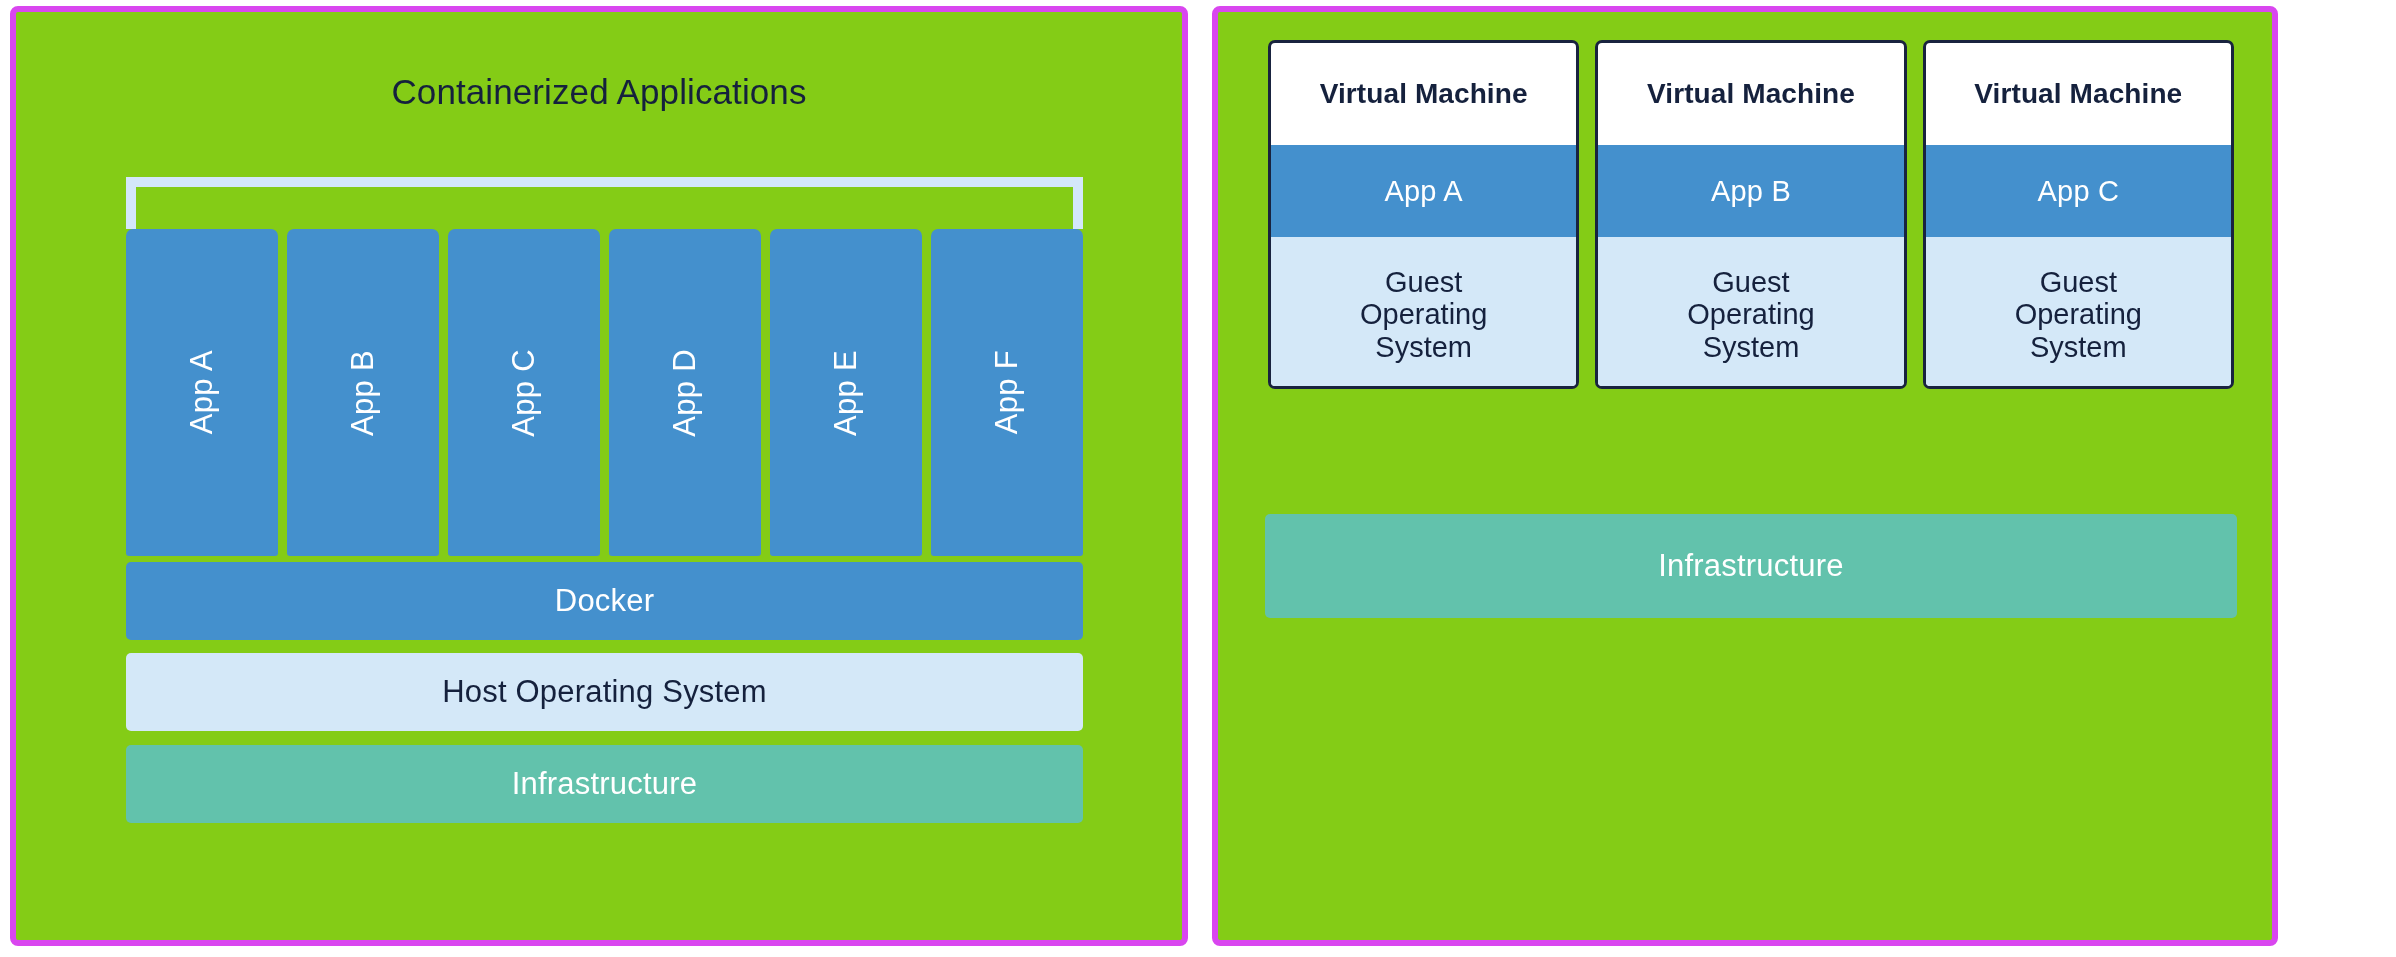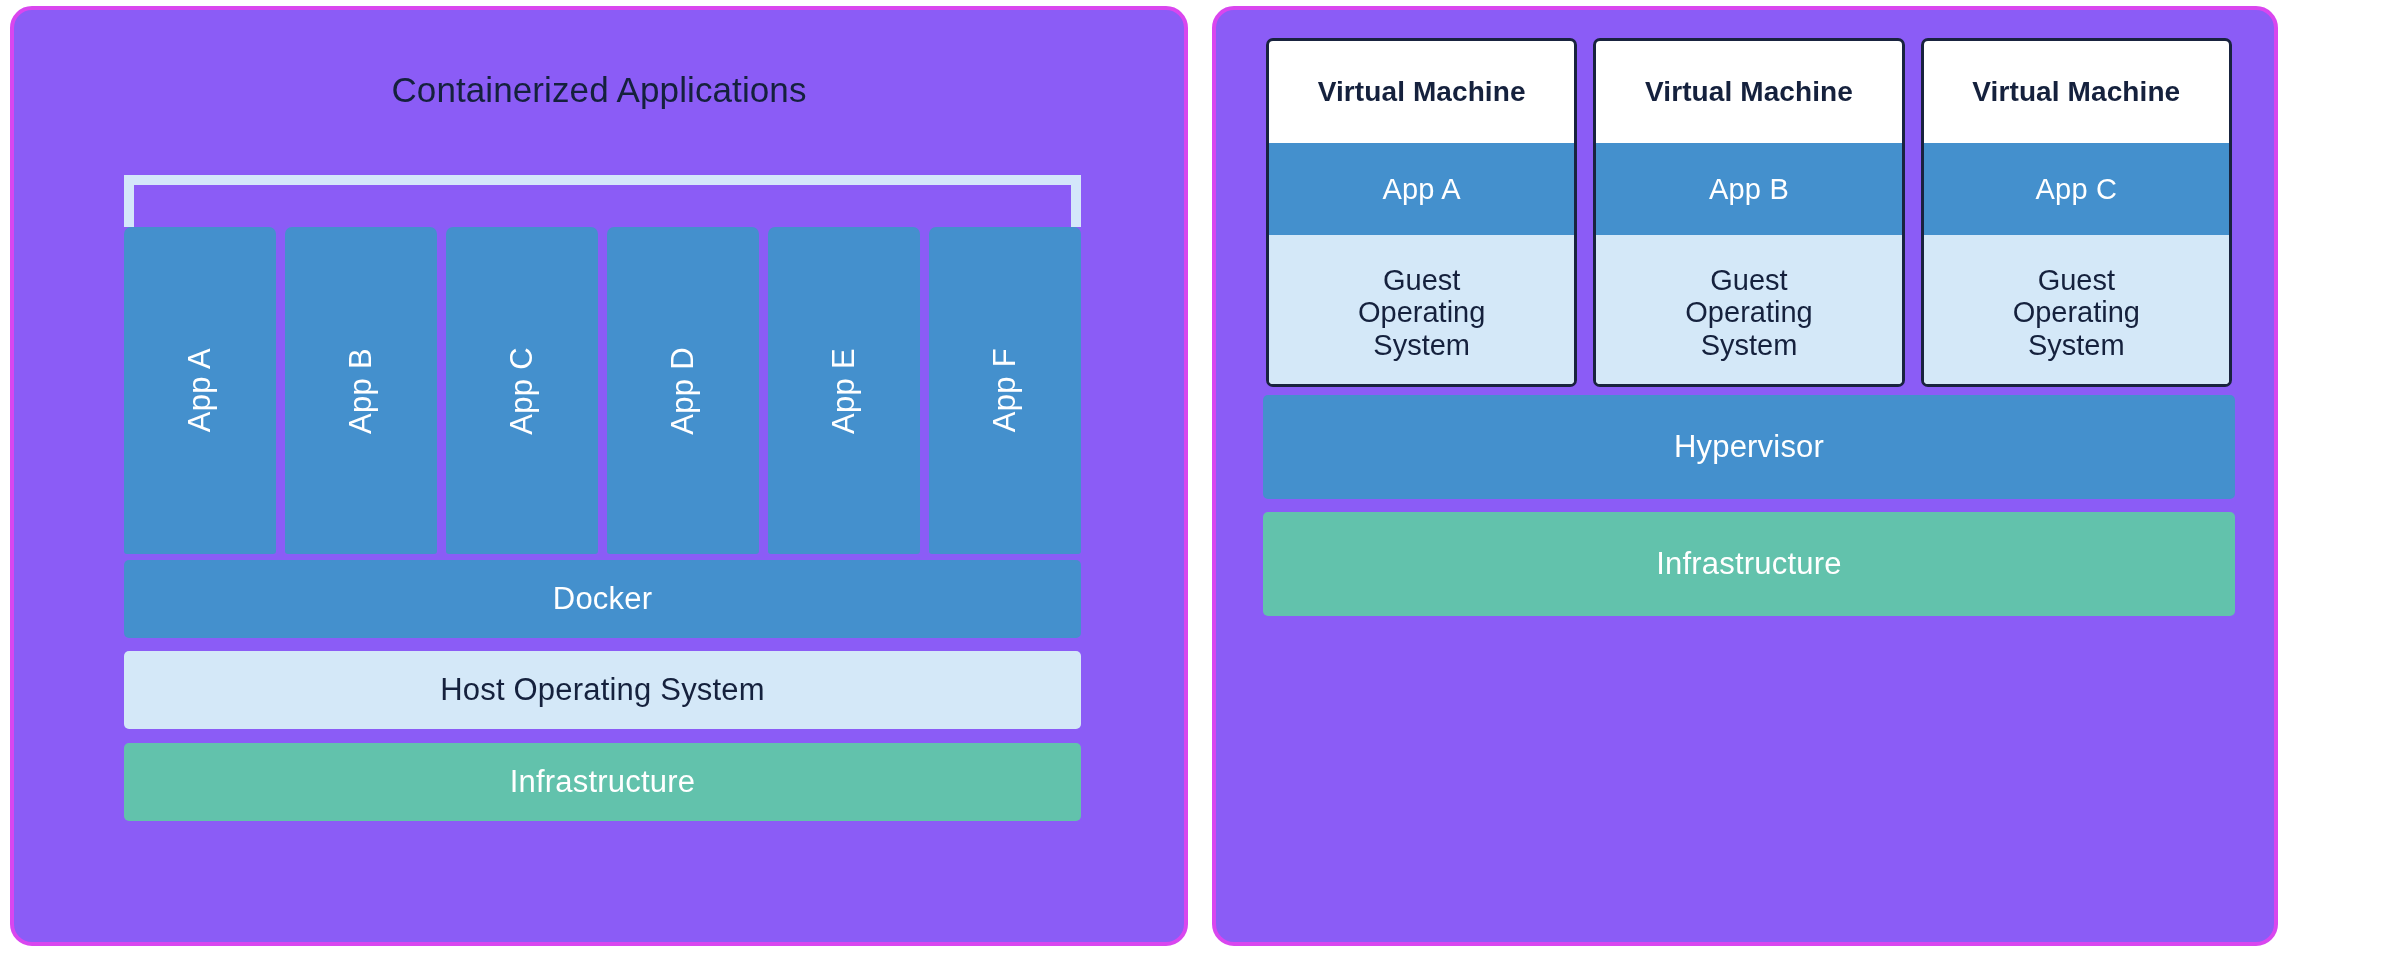--- a/index.html
+++ b/index.html
@@ -19,23 +19,23 @@
     position: relative;
     width: 2396px;
     height: 957px;
     box-sizing: border-box;
   }
 
   
   .panel {
     position: absolute;
     box-sizing: border-box;
-    background: #8b5cf6;
-    border: 4px solid #d946ef;
-    border-radius: 22px;
+    background: #84cc16;
+    border: 6px solid #d946ef;
+    border-radius: 8px;
   }
   .panel-left {
     left: 10px;
     top: 6px;
     width: 1178px;
     height: 940px;
   }
   .panel-right {
     left: 1212px;
     top: 6px;
@@ -282,18 +282,17 @@
           <div>
             <span>Guest</span>
             <span>Operating</span>
             <span>System</span>
           </div>
         </div>
       </div>
 
     </div>
 
-    <div class="r-layer layer-hypervisor">Hypervisor</div>
 
     <div class="r-layer layer-infra-right">Infrastructure</div>
   </div>
 
 </div>
 
 </body></html>

